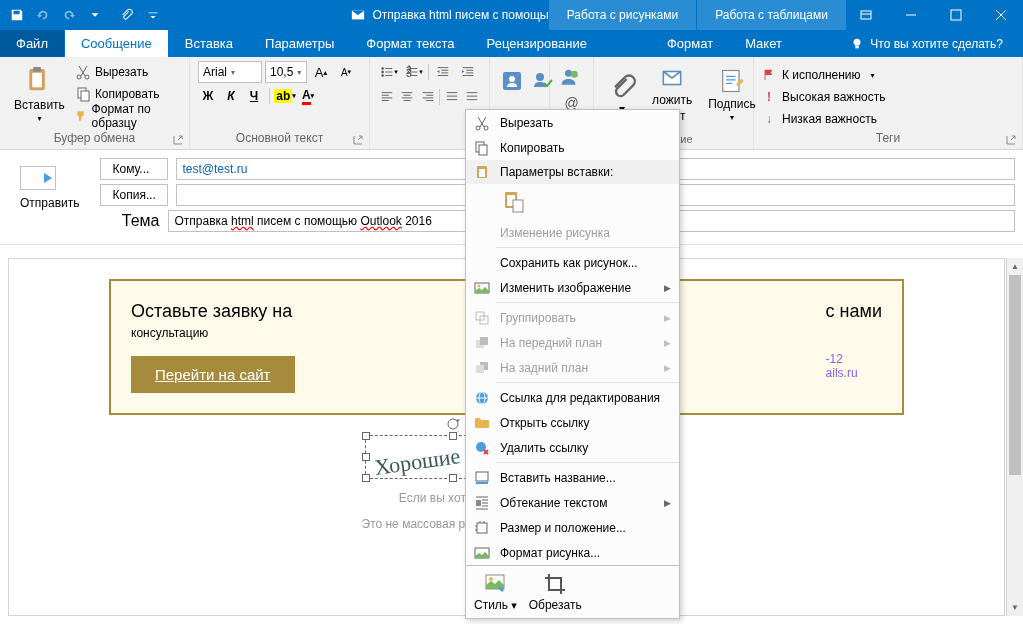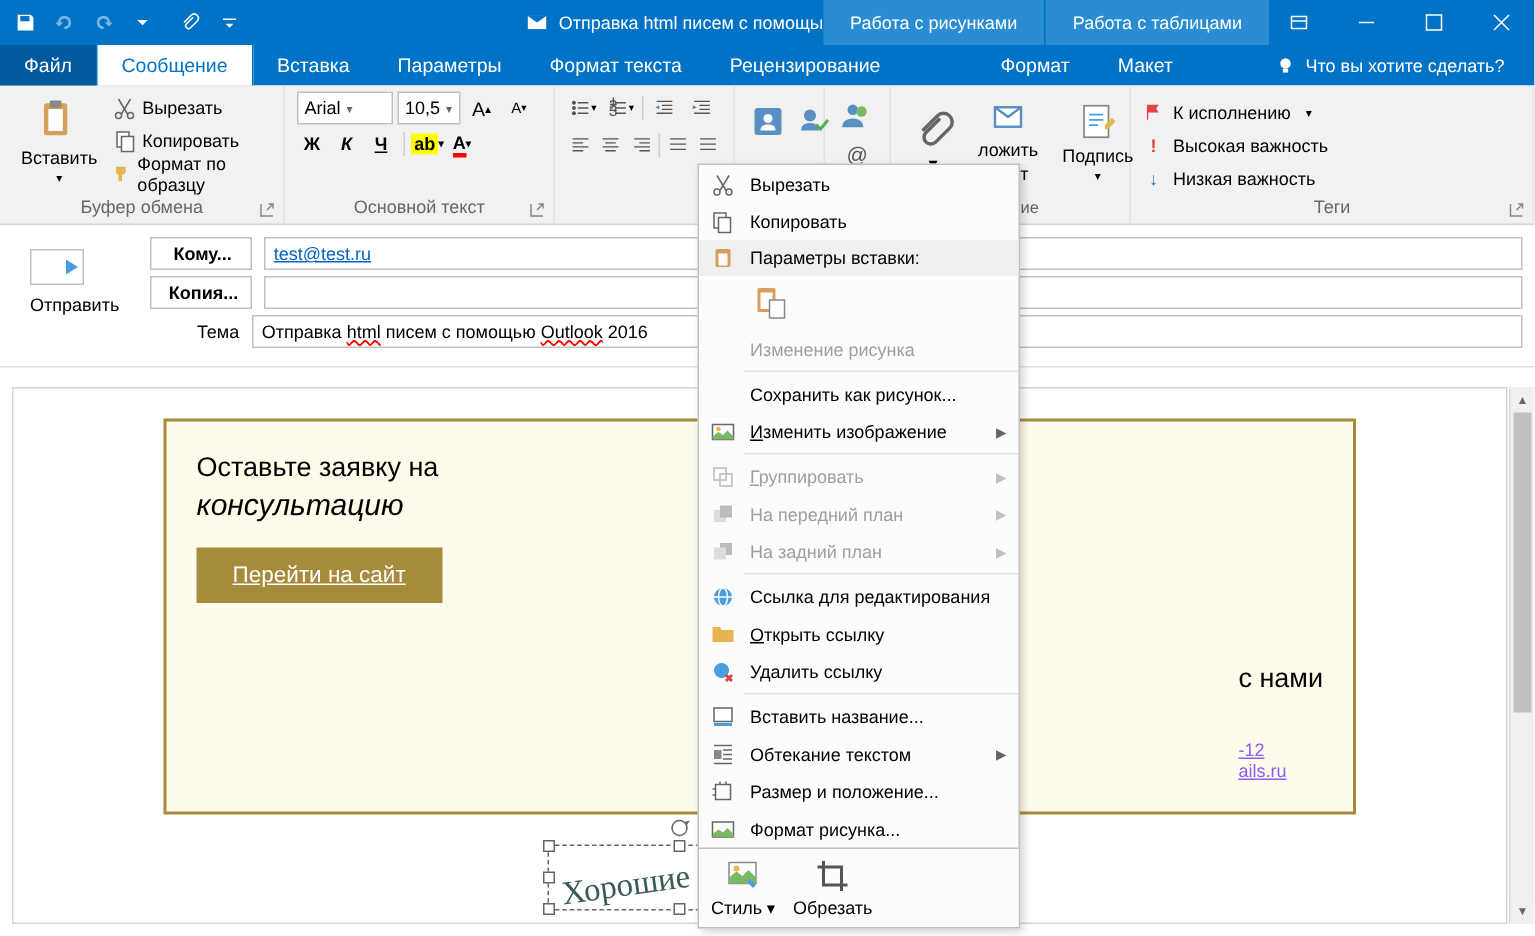--- a/index.html
+++ b/index.html
@@ -40,31 +40,31 @@
 .fmt-btn { width: 20px; height: 20px; display: flex; align-items: center; justify-content: center; cursor: pointer; font-weight: bold; }
 .tags-row { display: flex; align-items: center; gap: 6px; height: 20px; cursor: pointer; font-size: 12px; }
 
 
 .compose { background: #fff; padding: 8px; display: flex; gap: 8px; border-bottom: 1px solid #e1e1e1; }
 .send-col { text-align: center; padding: 8px 12px; }
 .send-ico { width: 36px; height: 24px; border: 1px solid #c0c0c0; background: #fff; position: relative; margin-bottom: 6px; }
 .send-ico::before { content: ''; position: absolute; right: 3px; top: 6px; width: 0; height: 0; border-top: 5px solid transparent; border-bottom: 5px solid transparent; border-left: 8px solid #4a9de0; }
 .fields-col { flex: 1; }
 .field-row { display: flex; align-items: center; gap: 8px; margin-bottom: 4px; }
-.field-label { width: 60px; text-align: right; font-size: 12px; }
-.field-btn { border: 1px solid #c0c0c0; background: #fff; padding: 3px 12px; cursor: pointer; width: 68px; text-align: right; font-weight: bold; }
+.field-label { width: 60px; text-align: right; font-size: 16px; }
+.field-btn { border: 1px solid #c0c0c0; background: #fff; padding: 3px 12px; cursor: pointer; width: 68px; text-align: left; }
 .field-input { flex: 1; border: 1px solid #c0c0c0; padding: 3px 6px; height: 22px; }
 .field-input a { color: #0563c1; }
 
 
 .email-body { background: #fff; position: absolute; top: 258px; left: 8px; right: 18px; bottom: 8px; border: 1px solid #d4d4d4; overflow: hidden; }
 .email-content { padding: 20px 100px; }
-.card { border: 2px solid #a68b3c; background: #fffbea; display: flex; padding: 20px; gap: 40px; flex-direction: column; }
+.card { border: 2px solid #a68b3c; background: #fffbea; display: flex; padding: 20px; gap: 40px; }
 .card-left h2 { font-size: 18px; font-weight: normal; margin-bottom: 4px; }
-.card-left h3 { font-size: 20px; font-weight: normal; margin-bottom: 16px; font-style: italic; }
+.card-left h3 { font-size: 12px; font-weight: normal; margin-bottom: 16px; }
 .card-btn { background: #a68b3c; color: #fff; padding: 10px 24px; text-decoration: underline; display: inline-block; font-size: 15px; cursor: pointer; }
 .card-right { font-size: 15px; }
 .card-right a { color: #8b5cf6; }
 .signature { text-align: center; margin-top: 20px; position: relative; }
 .sig-img { display: inline-block; border: 1px dashed #666; padding: 8px; position: relative; }
 .sig-text { font-family: cursive; font-size: 22px; transform: rotate(-8deg); color: #3a5a5a; }
 .sig-handle { position: absolute; width: 8px; height: 8px; border: 1px solid #666; background: #fff; }
 .sig-rotate { position: absolute; width: 16px; height: 16px; top: -20px; left: 50%; transform: translateX(-50%); }
 .footer-text { text-align: center; color: #999; font-size: 11px; margin-top: 12px; }
 .link-accent { color: #a68b3c; text-decoration: underline; }
@@ -82,21 +82,21 @@
 .cm-paste-ico { width: 28px; height: 28px; border: 1px solid transparent; display: flex; align-items: center; justify-content: center; cursor: pointer; }
 .cm-toolbar { border-top: 1px solid #c0c0c0; padding: 6px 8px; display: flex; gap: 12px; background: #fcfcfc; }
 .cm-tool { text-align: center; cursor: pointer; font-size: 11px; }
 .cm-tool-ico { width: 24px; height: 24px; margin: 0 auto 2px; }
 
 
 .scrollbar { position: absolute; right: 0; top: 258px; bottom: 8px; width: 17px; background: #f0f0f0; border-left: 1px solid #d4d4d4; }
 .scroll-btn { height: 17px; background: #f0f0f0; display: flex; align-items: center; justify-content: center; font-size: 8px; color: #666; }
 .scroll-thumb { background: #c0c0c0; margin: 0 2px; height: 200px; }
 
-.underline { text-decoration: underline; }
+.underline { }
 </style>
 </head>
 <body>
 
 <div class="titlebar">
   <div class="qat">
     <div class="qat-btn">
         <svg viewBox="0 0 16 16">
           <path fill="#fff" d="M2 2h10l2 2v10H2V2zm2 1v4h7V3H4zm1 6h6v4H5V9z"></path>
         </svg>

